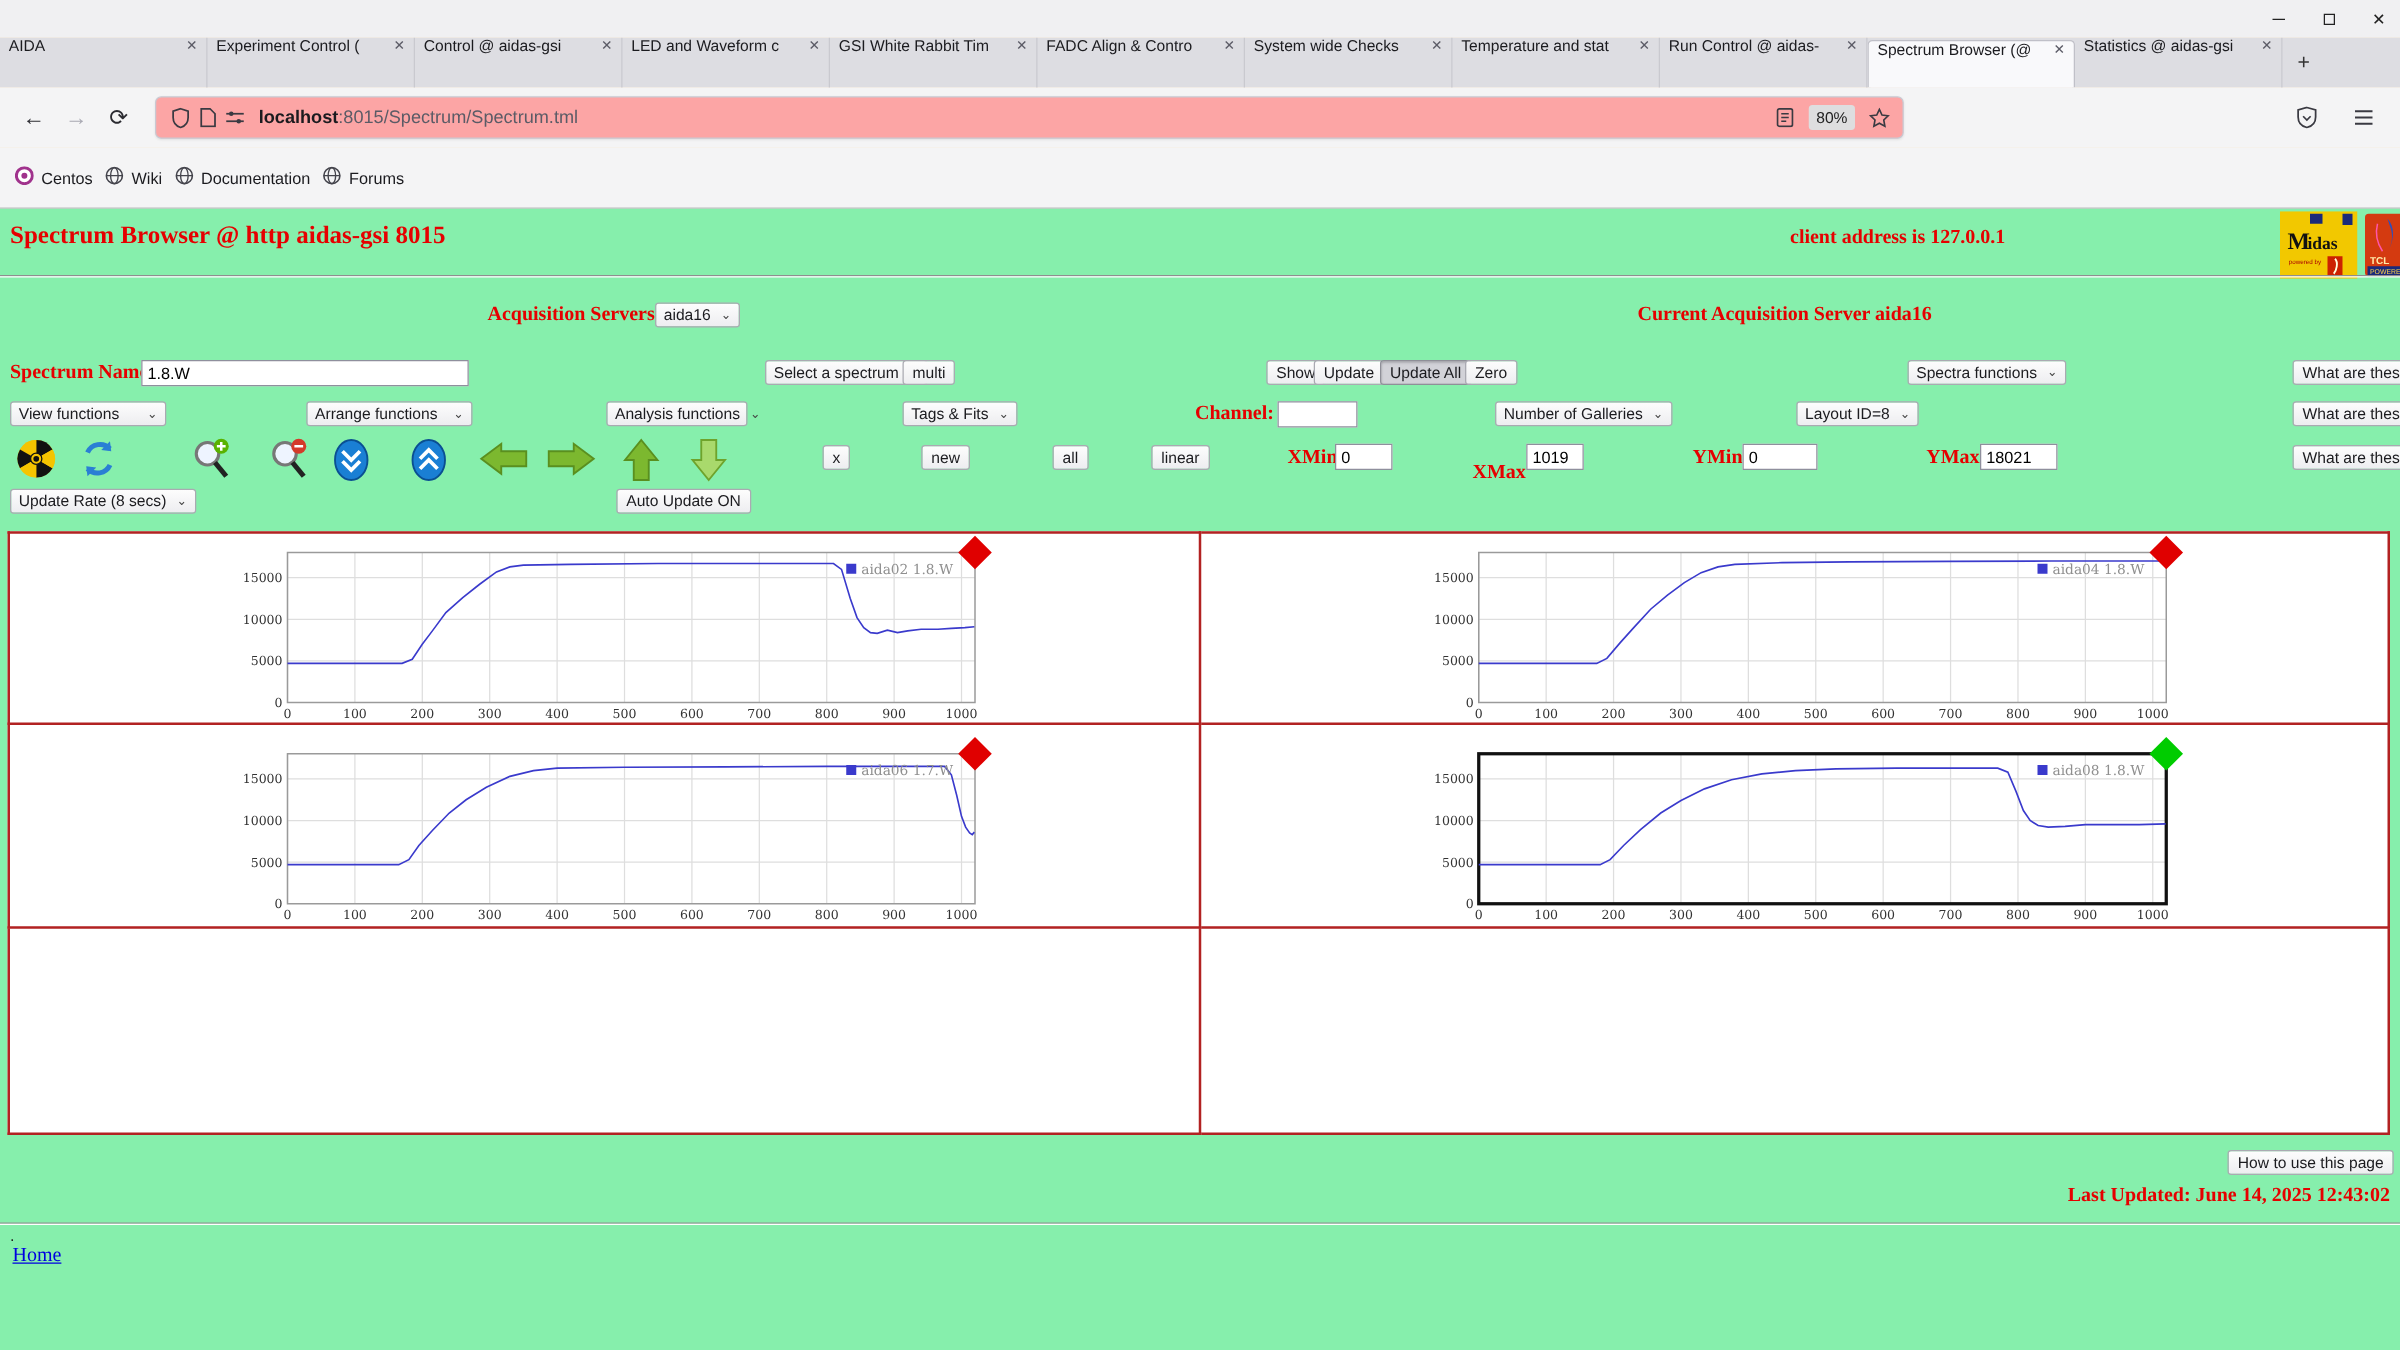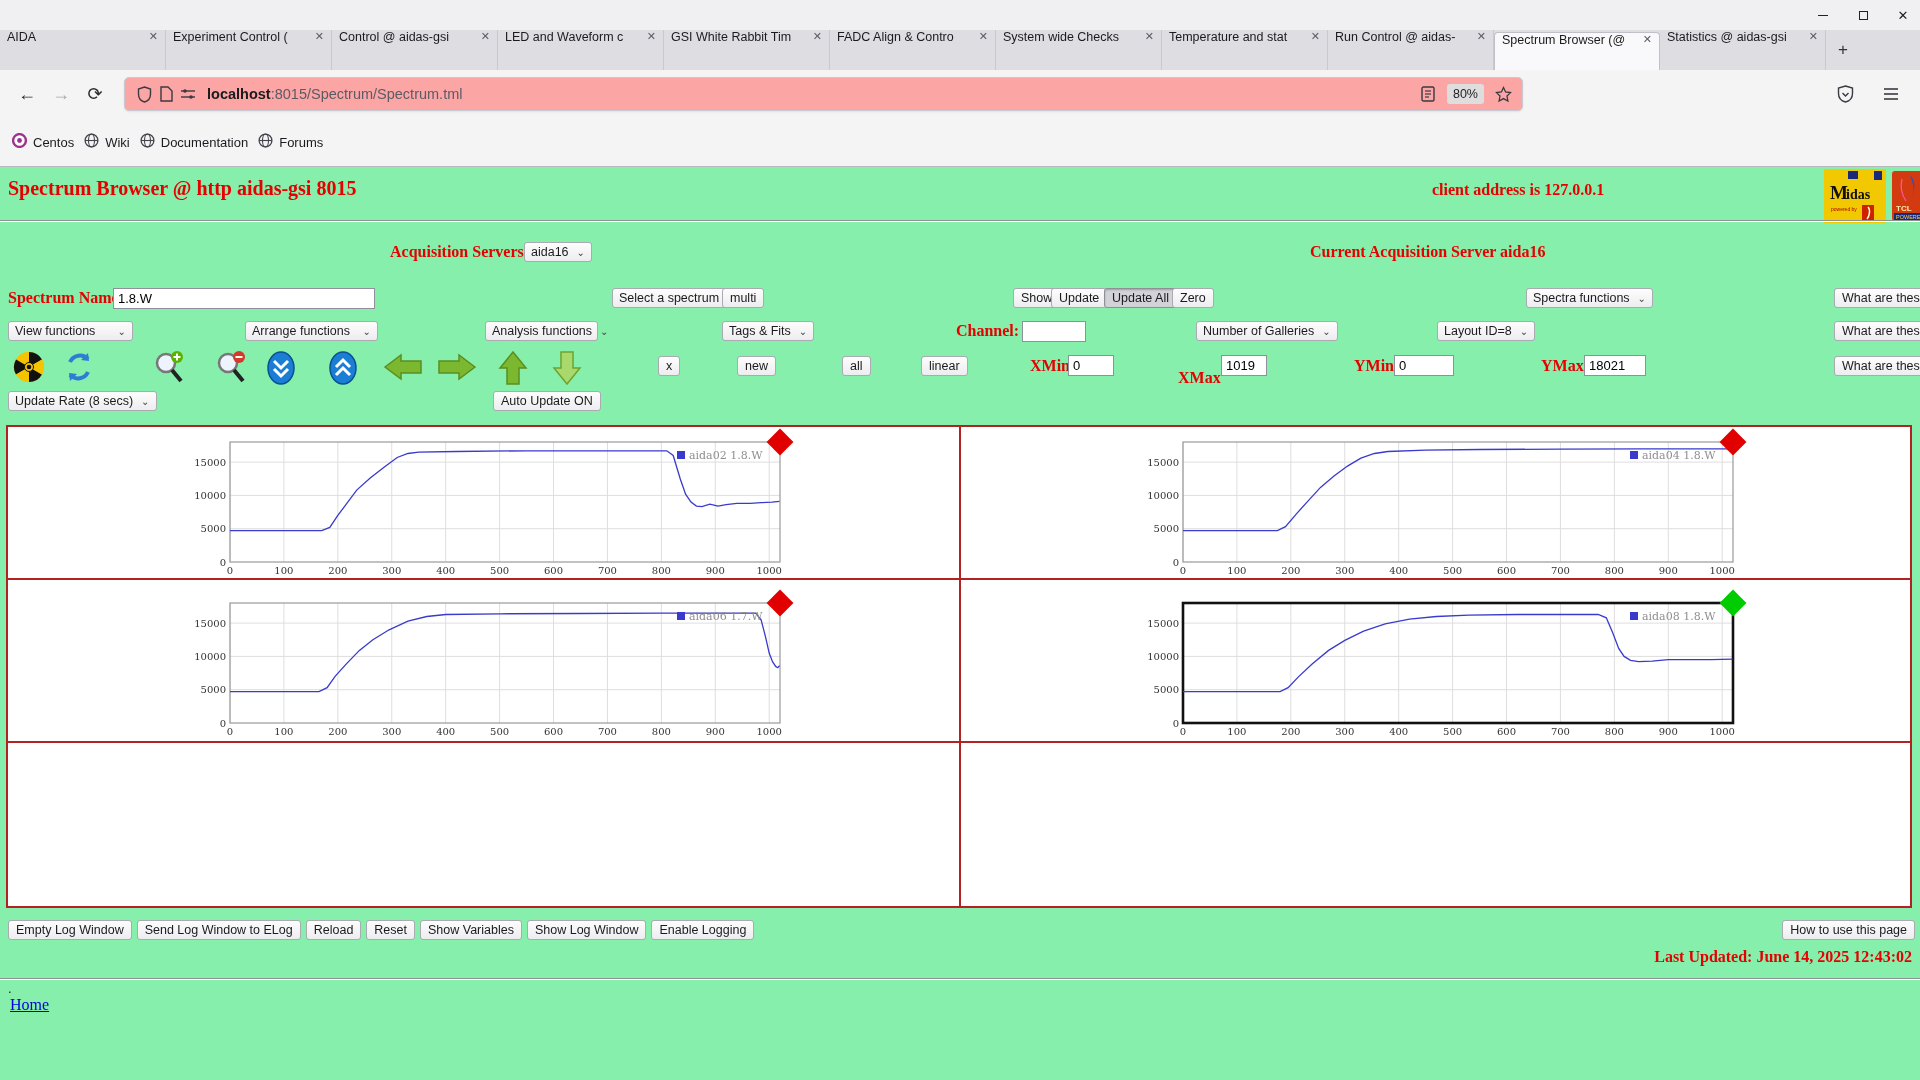--- a/index.html
+++ b/index.html
@@ -582,27 +582,18 @@
             </div>
           </td>
     </tr>
     <tr>
       <td style="height:165px;"></td>
       <td style="height:165px;"></td>
     </tr>
   </tbody>
     </table>
 
-  <div class="footer-btns" id="footer-btns">
-      <button class="btn">Empty Log Window</button>
-      <button class="btn">Send Log Window to ELog</button>
-      <button class="btn">Reload</button>
-      <button class="btn">Reset</button>
-      <button class="btn">Show Variables</button>
-      <button class="btn">Show Log Window</button>
-      <button class="btn">Enable Logging</button>
-    </div>
   <button class="btn howto">How to use this page</button>
   <div class="last-updated red-serif">Last Updated: June 14, 2025 12:43:02</div>
   <hr class="hr2">
   <div class="dot">.</div>
   <a class="home">Home</a>
 </div>
 
 </body></html>

